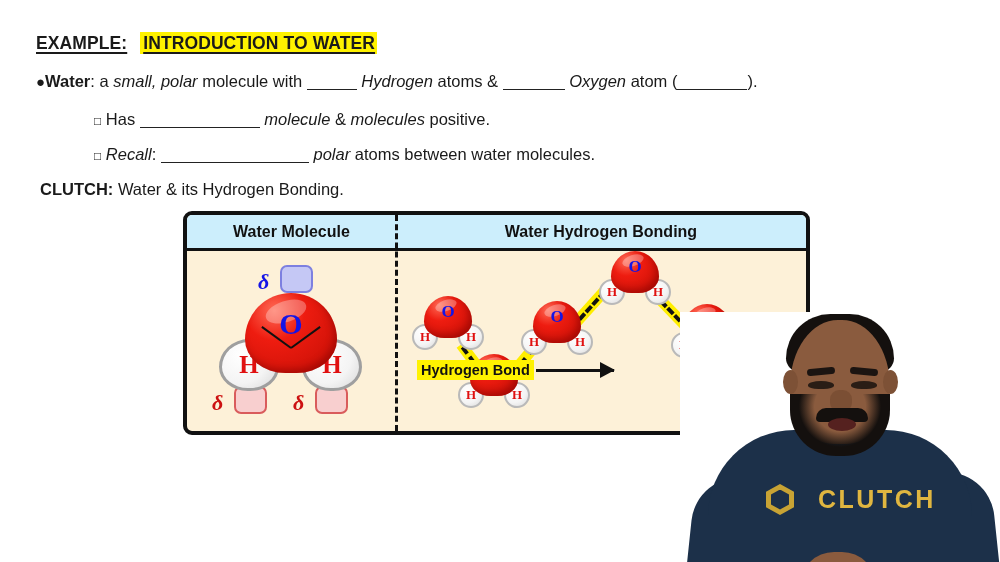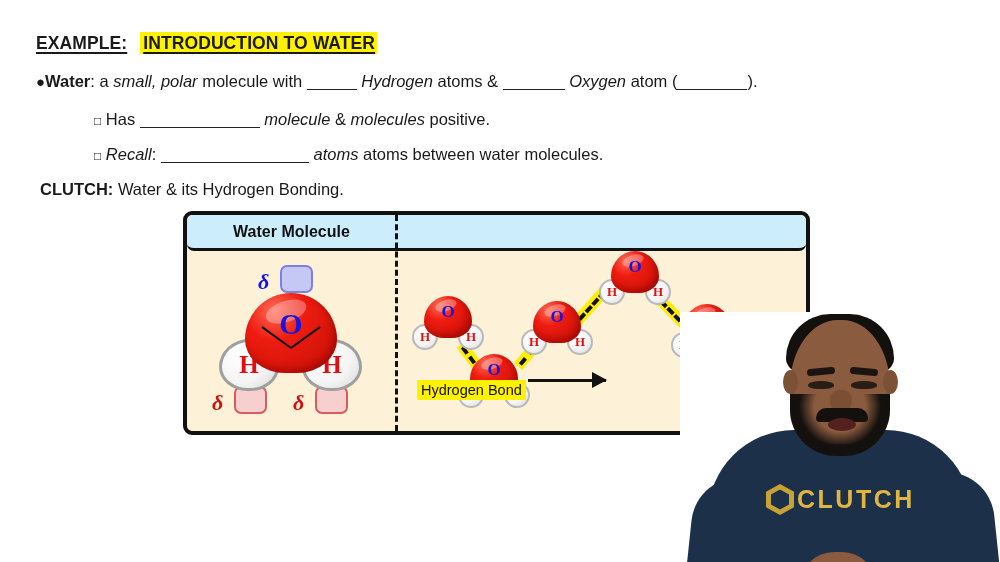--- a/index.html
+++ b/index.html
@@ -83,21 +83,20 @@
   }
   #figure-header {
     position: absolute;
     left: 0; top: 0;
     width: 100%;
     height: 36px;
     background: #cceefc;
     border-bottom: 3px solid #111;
     box-sizing: border-box;
     display: flex;
-    border-radius: 7px;
   }
   .fig-head-cell {
     display: flex;
     align-items: center;
     justify-content: center;
     font-size: 16px;
     font-weight: bold;
     color: #111;
     height: 100%;
   }
@@ -263,25 +262,24 @@
     position: absolute;
     left: 417px;
     top: 360px;
     display: flex;
     align-items: center;
     z-index: 6;
   }
   #hb-label {
     background: #fff200;
     font-size: 14.5px;
-    font-weight: normal;
+    font-weight: bold;
     color: #111;
     padding: 2px 4px;
     white-space: nowrap;
-    margin-top: 20px;
   }
   #hb-arrow {
     position: relative;
     width: 78px;
     height: 3px;
     background: #111;
     margin-left: 2px;
   }
   #hb-arrow::after {
     content: "";
@@ -407,21 +405,21 @@
     border-radius: 0 0 46px 46px;
     background:
       radial-gradient(ellipse at 50% 20%, rgba(20,16,14,0) 0%, rgba(20,16,14,0) 36%, #14100e 58%);
   }
   #shirt-logo {
     position: absolute;
     left: 86px;
     top: 172px;
     display: flex;
     align-items: center;
-    gap: 3px;
+    gap: 24px;
   }
   #shirt-hex {
     width: 28px;
     height: 31px;
     background: #c8a334;
     clip-path: polygon(50% 0%, 100% 25%, 100% 75%, 50% 100%, 0% 75%, 0% 25%);
     display: flex;
     align-items: center;
     justify-content: center;
   }
@@ -458,31 +456,32 @@
 
 <div class="body-line" id="bullet-water">
   <span class="bullet-dot">●</span><span class="bold">Water</span><span>: a </span><span class="ital">small, polar</span><span> molecule with </span><span class="blank bl-sm"></span><span>&nbsp;</span><span class="ital">Hydrogen</span><span> atoms &amp; </span><span class="blank bl-md"></span><span>&nbsp;</span><span class="ital">Oxygen</span><span> atom (</span><span class="blank bl-lg"></span><span>).</span>
 </div>
 
 <div class="body-line" id="sub-has">
   <span class="sq">□</span><span> Has </span><span class="blank bl-xl"></span><span>&nbsp;</span><span class="ital">molecule</span><span> &amp; </span><span class="ital">molecules</span><span> positive.</span>
 </div>
 
 <div class="body-line" id="sub-recall">
-  <span class="sq">□</span><span>&nbsp;</span><span class="ital">Recall</span><span>: </span><span class="blank bl-xxl"></span><span>&nbsp;</span><span class="ital">atoms</span><span> atoms between water molecules.</span>
+  <span class="sq">□</span><span>&nbsp;</span><span class="ital">Recall</span><span>: </span><span class="blank bl-xxl"></span><span>&nbsp;</span><span class="ital">polar</span><span> atoms between water molecules.</span>
 </div>
 
 <div class="body-line" id="example-line">
   <span class="bold">CLUTCH:</span><span> Water &amp; its Hydrogen Bonding.</span>
 </div>
 
 <div id="figure-panel">
 
   <div id="figure-header">
     <div class="fig-head-cell" id="head-left">Water Molecule</div>
+    <div class="fig-head-cell" id="head-right">Water Hydrogen Bonding</div>
   </div>
 
   <div id="figure-divider"></div>
 
   <div id="figure-body">
 
     <div class="molecule" id="water-molecule-big">
 
       <div class="charge-box charge-neg" id="charge-top"></div>
       <div class="delta delta-neg" id="delta-top">δ</div>

